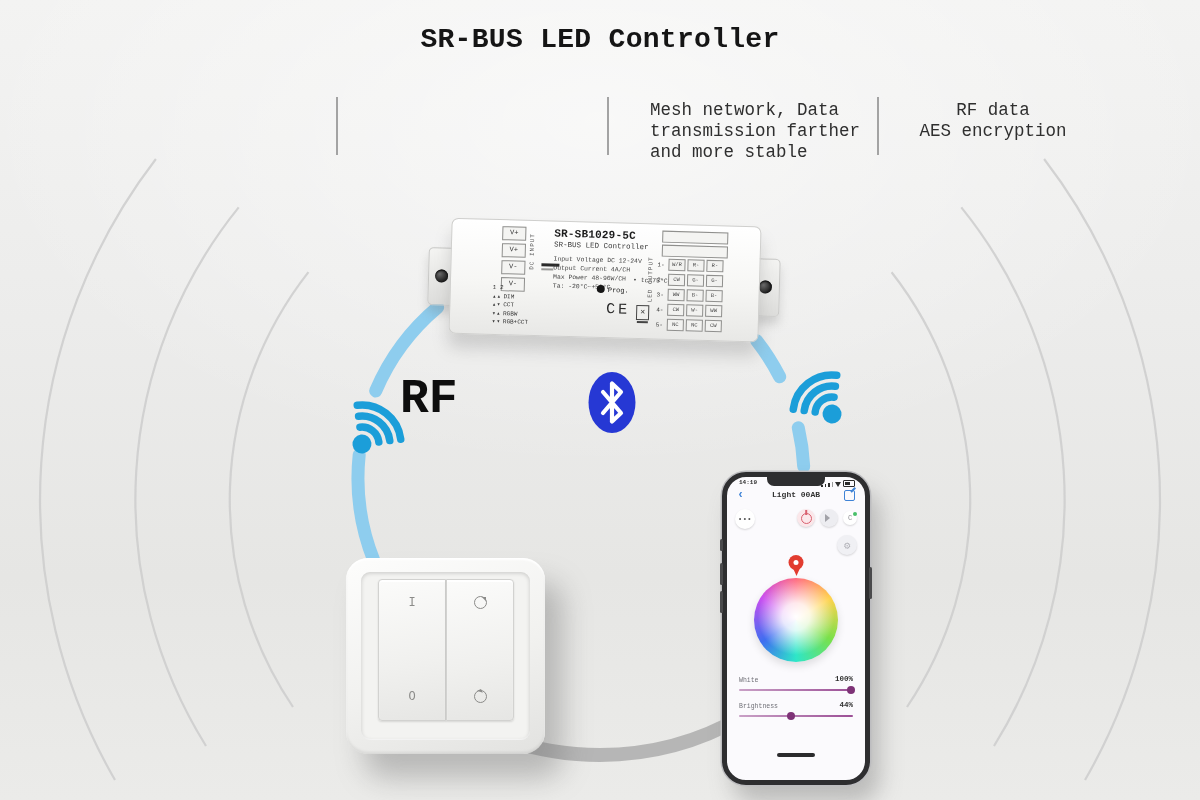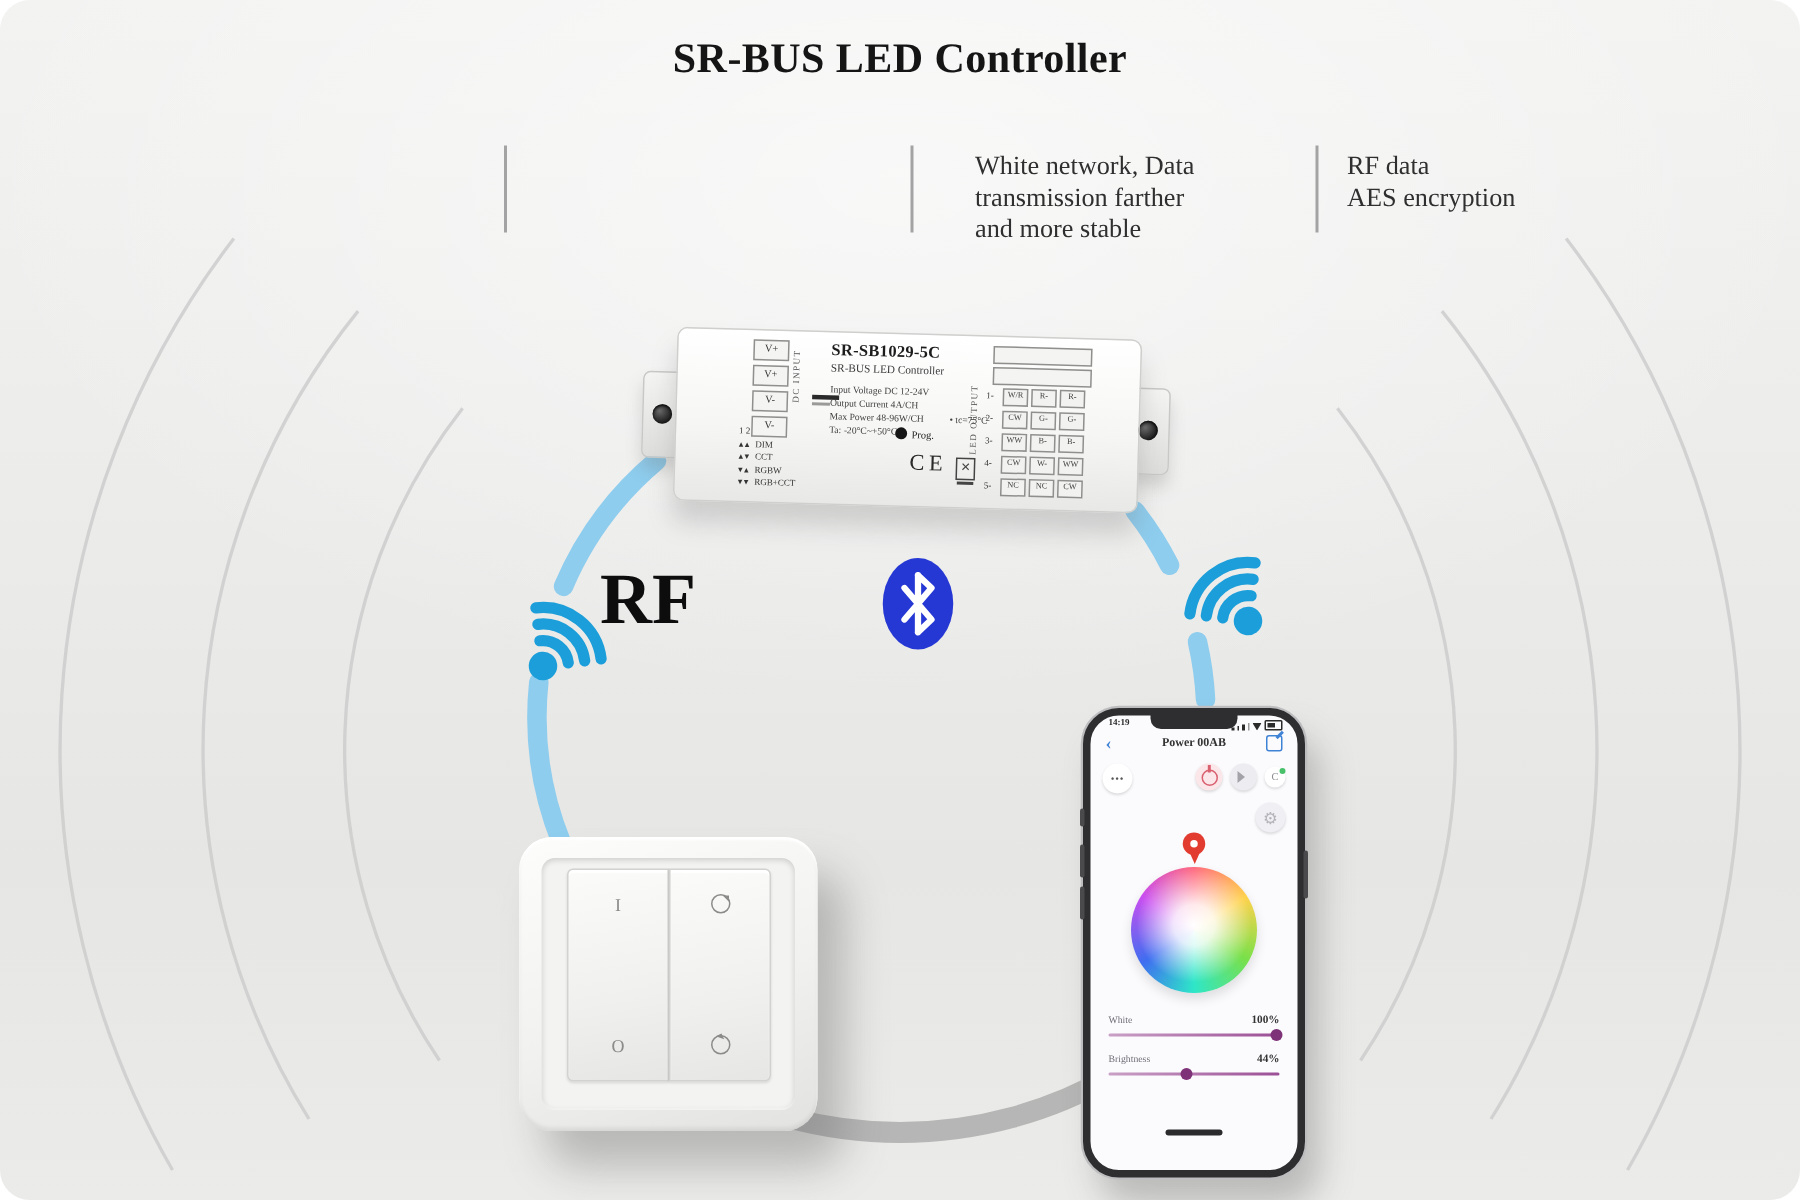--- a/index.html
+++ b/index.html
@@ -1,28 +1,27 @@
 <!DOCTYPE html>
 <html><head>
 <meta charset="utf-8">
 <style>
   html,body{margin:0;padding:0;}
   .canvas{
     position:relative;width:1200px;height:800px;overflow:hidden;
-    font-family:Liberation Serif, serif;
+    font-family:Liberation Mono, monospace;
     background:
       radial-gradient(ellipse 900px 500px at 50% 15%, rgba(255,255,255,.55), rgba(255,255,255,0) 70%),
       linear-gradient(180deg,#f3f3f2 0%,#ececeb 40%,#e6e6e4 72%,#ebebe9 100%);
-    border-radius: 20px;
   }
   .abs{position:absolute;}
   
   .title{left:0;right:0;top:24px;text-align:center;font-size:28px;font-weight:700;color:#151515;letter-spacing:.3px;}
   .feature{top:100px;font-size:17.5px;line-height:21px;color:#2f2f2f;white-space:pre-line;}
-  .f1{left:120px;width:215px;} .f2{left:363px;width:235px;} .f3{left:650px;width:235px;} .f4{left:898px;width:190px;}
+  .f1{left:120px;width:215px;} .f2{left:363px;width:235px;} .f3{left:650px;width:235px;} .f4{left:898px;width:190px;text-align:center;}
   .vdiv{top:97px;width:2px;height:58px;background:#a3a3a3;}
   .d1{left:336px;} .d2{left:607px;} .d3{left:877px;}
   
   .bg-svg{left:0;top:0;}
   
   .rf-label{left:400px;top:372px;font-size:48px;font-weight:700;color:#0d0d0d;}
   .bt-logo{left:588px;top:371px;width:48px;height:63px;}
   .bt-text{left:642px;top:368px;font-size:43px;font-weight:700;color:#0d0d0d;}
   .bt-reg{font-size:13px;vertical-align:26px;font-weight:400;}
   
@@ -161,21 +160,21 @@
       <path d="M-12 -12 A17 17 0 0 1 12 -12" fill="none" stroke="#1b9ed9" stroke-width="7.5" stroke-linecap="round"></path>
       <path d="M-19.8 -19.8 A28 28 0 0 1 19.8 -19.8" fill="none" stroke="#1b9ed9" stroke-width="7.5" stroke-linecap="round"></path>
       <path d="M-27.6 -27.6 A39 39 0 0 1 27.6 -27.6" fill="none" stroke="#1b9ed9" stroke-width="7.5" stroke-linecap="round"></path>
     </g>
   </svg>
 
   <div class="abs title">SR-BUS LED Controller</div>
 
   <div class="abs vdiv d1"></div>
   <div class="abs vdiv d2"></div>
-  <div class="abs feature f3">White network, Data
+  <div class="abs feature f3">Mesh network, Data
 transmission farther
 and more stable</div>
   <div class="abs vdiv d3"></div>
   <div class="abs feature f4">RF data
 AES encryption</div>
 
   <div class="abs rf-label">RF</div>
   <div class="abs bt-logo">
     <svg width="48" height="63" viewBox="0 0 48 62">
       <ellipse cx="24" cy="31" rx="23.5" ry="30.5" fill="#2638d4"></ellipse>
@@ -287,21 +286,21 @@
           <span class="bar b2"></span>
           <span class="bar b3"></span>
           <span class="bar b4"></span>
         <span class="wifi-tri"></span>
         <span class="batt"></span>
       </span>
     </div>
 
     <div class="abs p-nav">
       <span class="p-back">‹</span>
-      <span class="p-title">Power 00AB</span>
+      <span class="p-title">Light 00AB</span>
       <span class="p-edit"></span>
     </div>
 
     <div class="abs p-controls">
       <span class="circ menu-circ">•••</span>
       <span class="ctl-right">
         <span class="circ pwr-circ">
             <span class="pwr-icon"></span>
           </span>
         <span class="circ mute-circ">

